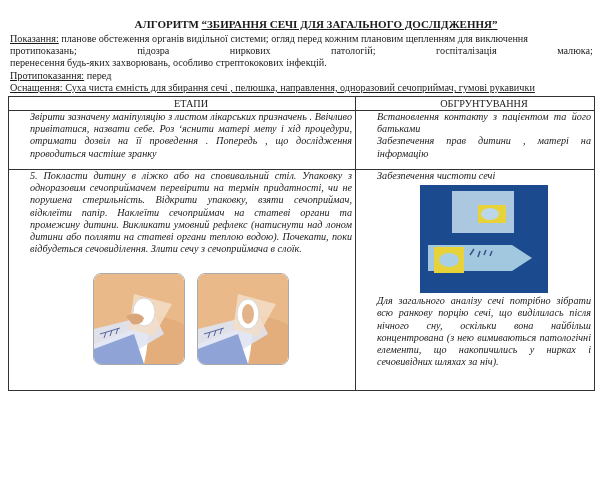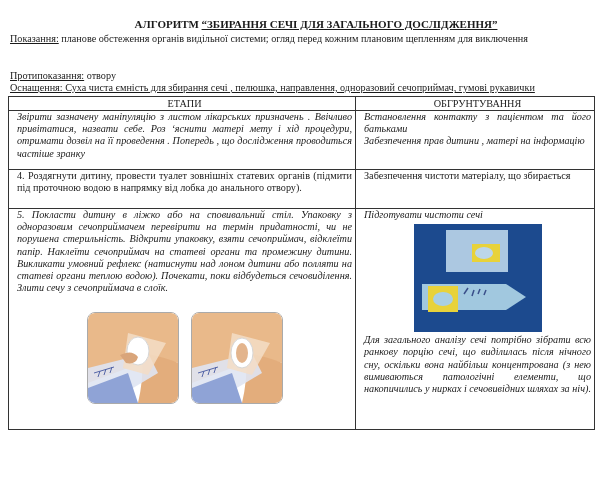--- a/index.html
+++ b/index.html
@@ -7,21 +7,21 @@
          font-family:"Liberation Serif", "DejaVu Serif", serif; color:#1a1a1a; font-size:10.2px; line-height:12.2px; }
   .title { position:absolute; top:18px; left:16px; width:600px; text-align:center; font-weight:bold; font-size:11px; }
   .title .u { text-decoration:underline; }
   .intro { position:absolute; left:10px; width:583px; text-align:justify; }
   .u { text-decoration:underline; }
   .indications { top:33px; }
   .indications .line2 { display:flex; justify-content:space-between; }
   .contra { top:70px; }
   .equip { top:82px; white-space:nowrap;text-decoration:underline; }
   table { position:absolute; top:96px; left:8px; width:586px; border-collapse:collapse; table-layout:fixed; }
-  td, th { border:1px solid #333; vertical-align:top; padding:0 3px 0 8px; text-align:justify; font-weight:normal; }
+  td, th { border:1px solid #333; vertical-align:top; padding:0 3px 0 21px; text-align:justify; font-weight:normal; }
   th { text-align:center; height:13px; line-height:13px; }
   col.c1 { width:347px; }
   col.c2 { width:239px; }
   .r1 td { height:58px;font-style:italic; }
   .r2 td { height:28px; }
   .r3 td { height:24px; }
   .r4 td { height:38px; }
   .r5 td { height:220px;font-style:italic; }
   .illus { display:flex; justify-content:center; gap:12px; margin-top:18px; }
   .panel { width:90px; height:90px; border-radius:8px; overflow:hidden; border:1px solid #aaa; }
@@ -30,24 +30,33 @@
 </style>
 </head>
 <body>
 
 <div class="title">
   <span>АЛГОРИТМ </span><span class="u">“ЗБИРАННЯ СЕЧІ ДЛЯ ЗАГАЛЬНОГО ДОСЛІДЖЕННЯ”</span>
 </div>
 
 <div class="intro indications">
   <div><span class="u">Показання:</span><span> планове обстеження органів видільної системи; огляд перед кожним плановим щепленням для виключення</span></div>
+  <div class="line2">
+    <span>протипоказань;</span>
+    <span>підозра</span>
+    <span>ниркових</span>
+    <span>патологій;</span>
+    <span>госпіталізація</span>
+    <span>малюка;</span>
+  </div>
+  <div>перенесення будь-яких захворювань, особливо стрептококових інфекцій.</div>
 </div>
 
 <div class="intro contra">
-  <span class="u">Протипоказання:</span><span> отвору</span>
+  <span class="u">Протипоказання:</span><span> перед</span>
 </div>
 
 <div class="intro equip">
   <span class="u">Оснащення:</span><span>  Суха чиста ємність для збирання сечі , пелюшка,  направлення, одноразовий сечоприймач, гумові рукавички</span>
 </div>
 
 <table>
   <colgroup>
       <col class="c1">
       <col class="c2">
@@ -56,24 +65,20 @@
       <tr>
     <th>ЕТАПИ</th>
     <th>ОБГРУНТУВАННЯ</th>
   </tr>
   <tr class="r1">
     <td>Звірити зазначену маніпуляцію з листом лікарських призначень . Ввічливо привітатися, назвати себе. Роз ‘яснити матері мету і хід процедури, отримати дозвіл на її проведення . Попередь , що дослідження проводиться частіше зранку</td>
     <td>
       <div>Встановлення контакту з пацієнтом та його батьками</div>
       <div>Забезпечення прав дитини , матері на інформацію</div>
     </td>
-  </tr>
-  <tr class="r4">
-    <td>4. Роздягнути дитину, провести туалет зовнішніх статевих органів (підмити під проточною водою в напрямку від лобка до анального отвору).</td>
-    <td>Забезпечення чистоти матеріалу, що збирається</td>
   </tr>
   <tr class="r5">
     <td>
       <div>5. Покласти дитину в ліжко або на сповивальний стіл.  Упаковку з одноразовим сечоприймачем перевірити на термін придатності, чи не порушена стерильність. Відкрити упаковку, взяти сечоприймач, відклеїти папір. Наклеїти сечоприймач на  статеві органи та промежину дитини. Викликати умовний рефлекс (натиснути  над лоном дитини або полляти на статеві органи теплою водою). Почекати, поки відбудеться сечовиділення. Злити сечу з сечоприймача в слоїк.</div>
       <div class="illus">
         <div class="panel">
           <svg width="90" height="90" viewBox="0 0 90 90">
             <rect width="90" height="90" fill="#ffffff"></rect>
             <path d="M0 0 H90 V50 Q60 40 40 55 L0 70 Z" fill="#e9b98a"></path>
             <path d="M55 40 Q80 45 90 50 V90 H50 Q55 70 55 40 Z" fill="#e3ad7c"></path>
@@ -94,21 +99,21 @@
             <path d="M0 75 L40 60 L50 90 H0 Z" fill="#8fa3d6"></path>
             <path d="M40 20 L78 30 L60 62 L35 55 Z" fill="#f3ddc6" opacity="0.85"></path>
             <ellipse cx="50" cy="40" rx="11" ry="15" fill="#ffffff" stroke="#d6d6d6"></ellipse>
             <ellipse cx="50" cy="40" rx="6" ry="10" fill="#e3b48c"></ellipse>
             <path d="M6 60 l20 -6 M10 64 l2 -6 M16 62 l2 -6 M22 60 l2 -6" stroke="#5566a8" stroke-width="1"></path>
           </svg>
         </div>
       </div>
     </td>
     <td>
-      <div>Підготувати чистоти сечі</div>
+      <div>Забезпечення чистоти сечі</div>
       <div class="photo">
         <svg width="128" height="108" viewBox="0 0 128 108">
           <rect width="128" height="108" fill="#1c4a8e"></rect>
           <rect x="32" y="6" width="62" height="42" fill="#bcd6ea" opacity="0.9"></rect>
           <path d="M58 20 h28 v18 h-28 z" fill="#e8d23a"></path>
           <ellipse cx="70" cy="29" rx="9" ry="6" fill="#bcd6ea"></ellipse>
           <path d="M8 60 H92 L112 73 L92 86 H8 Z" fill="#a9cfe4" opacity="0.95"></path>
           <rect x="14" y="62" width="30" height="26" fill="#e8d23a"></rect>
           <ellipse cx="29" cy="75" rx="10" ry="7" fill="#a9cfe4"></ellipse>
           <path d="M50 70 l4 -6 M58 72 l2 -6 M64 70 l2 -5 M70 71 l2 -5" stroke="#3a4f8a" stroke-width="1.5"></path>

